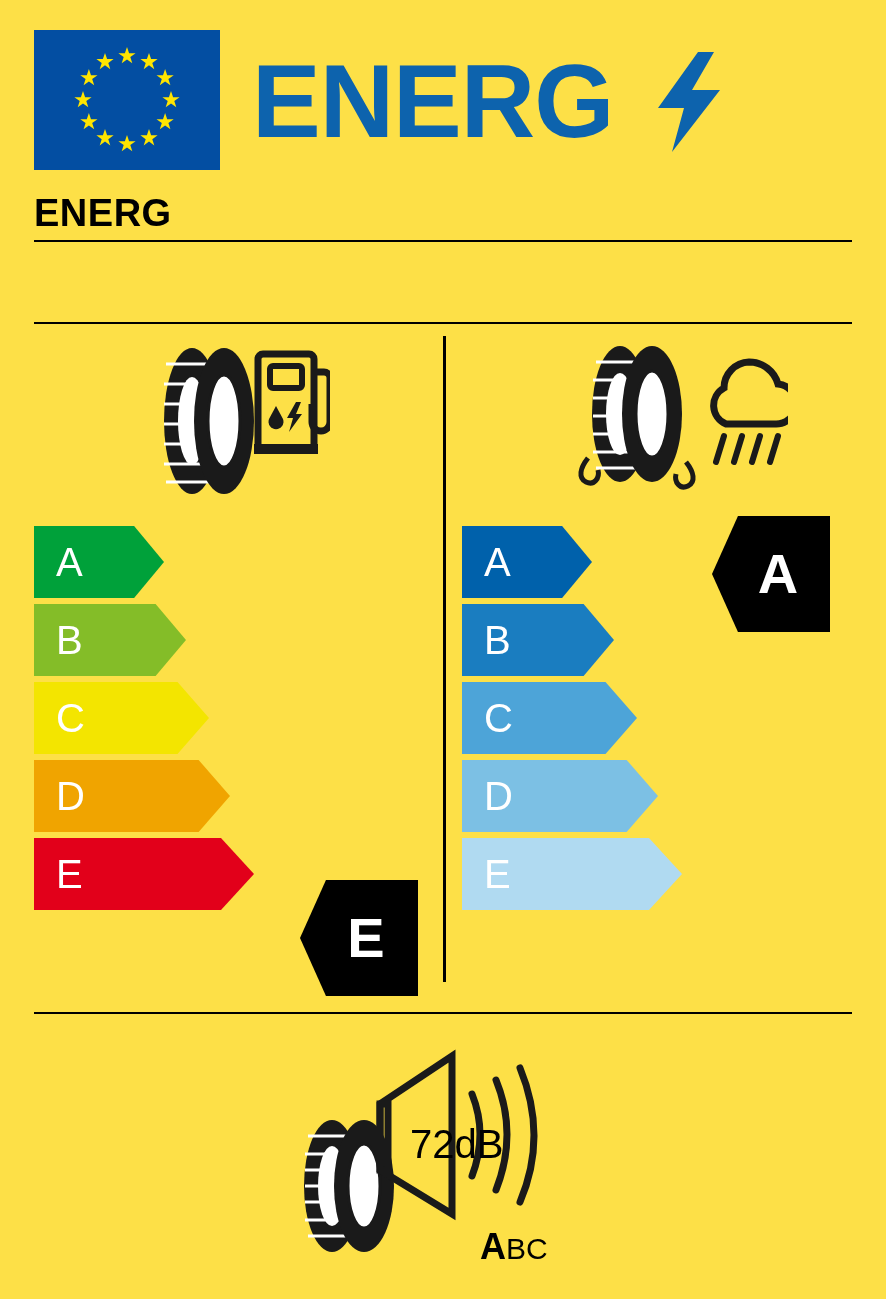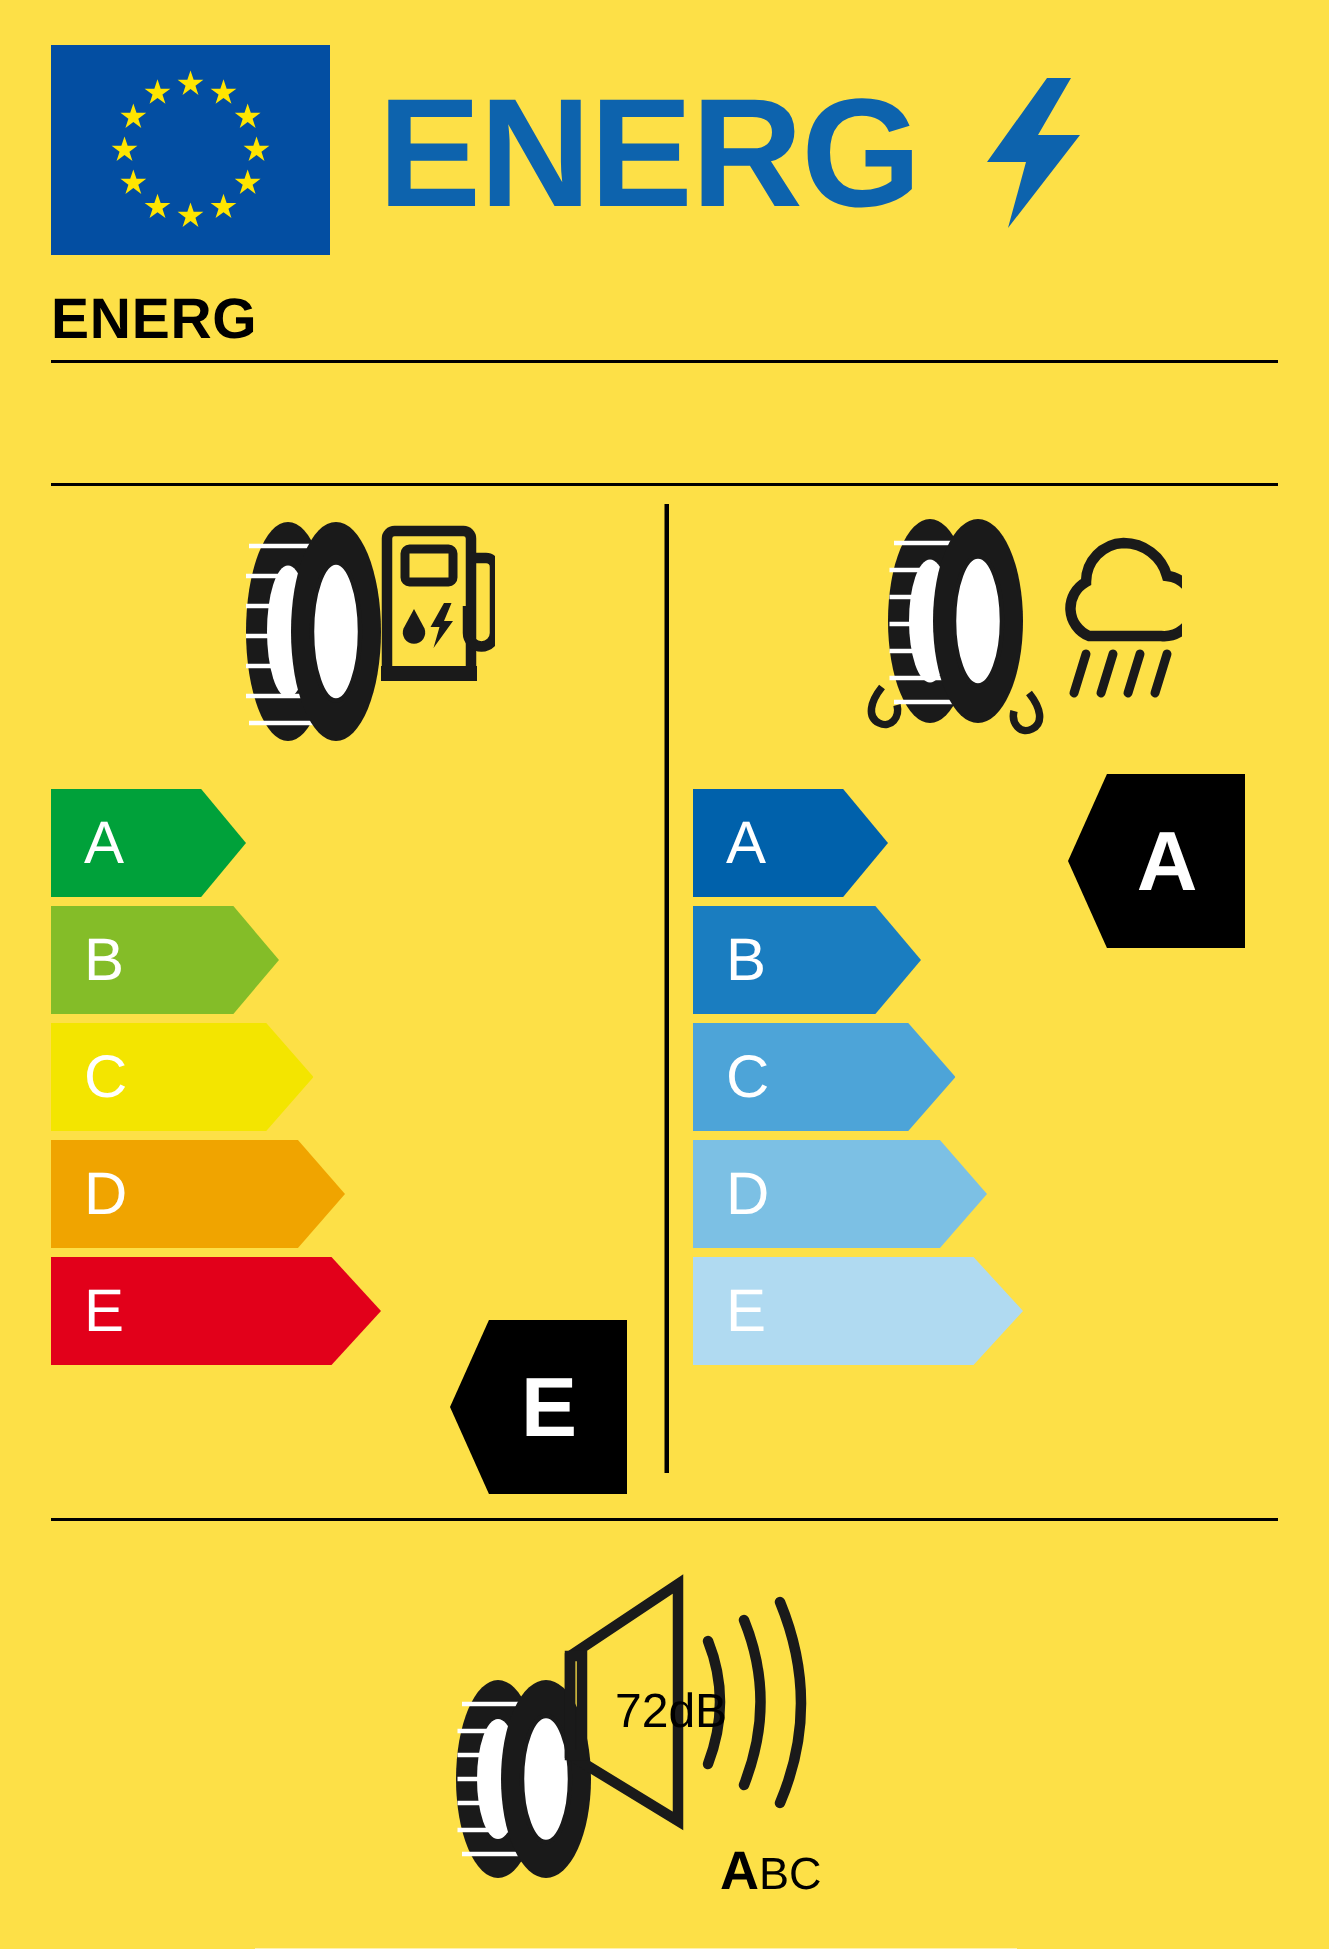--- a/index.html
+++ b/index.html
@@ -176,21 +176,21 @@
     position: absolute;
     left: 250px;
     top: 8px;
     width: 340px;
     height: 230px;
   }
   .noise-db {
     position: absolute;
     left: 126px;
     top: 84px;
-    font-size: 32px;
+    font-size: 40px;
     font-weight: normal;
     color: #000;
     white-space: nowrap;
   }
   .noise-class {
     position: absolute;
     left: 164px;
     top: 188px;
     white-space: nowrap;
     margin-left: 32px;

